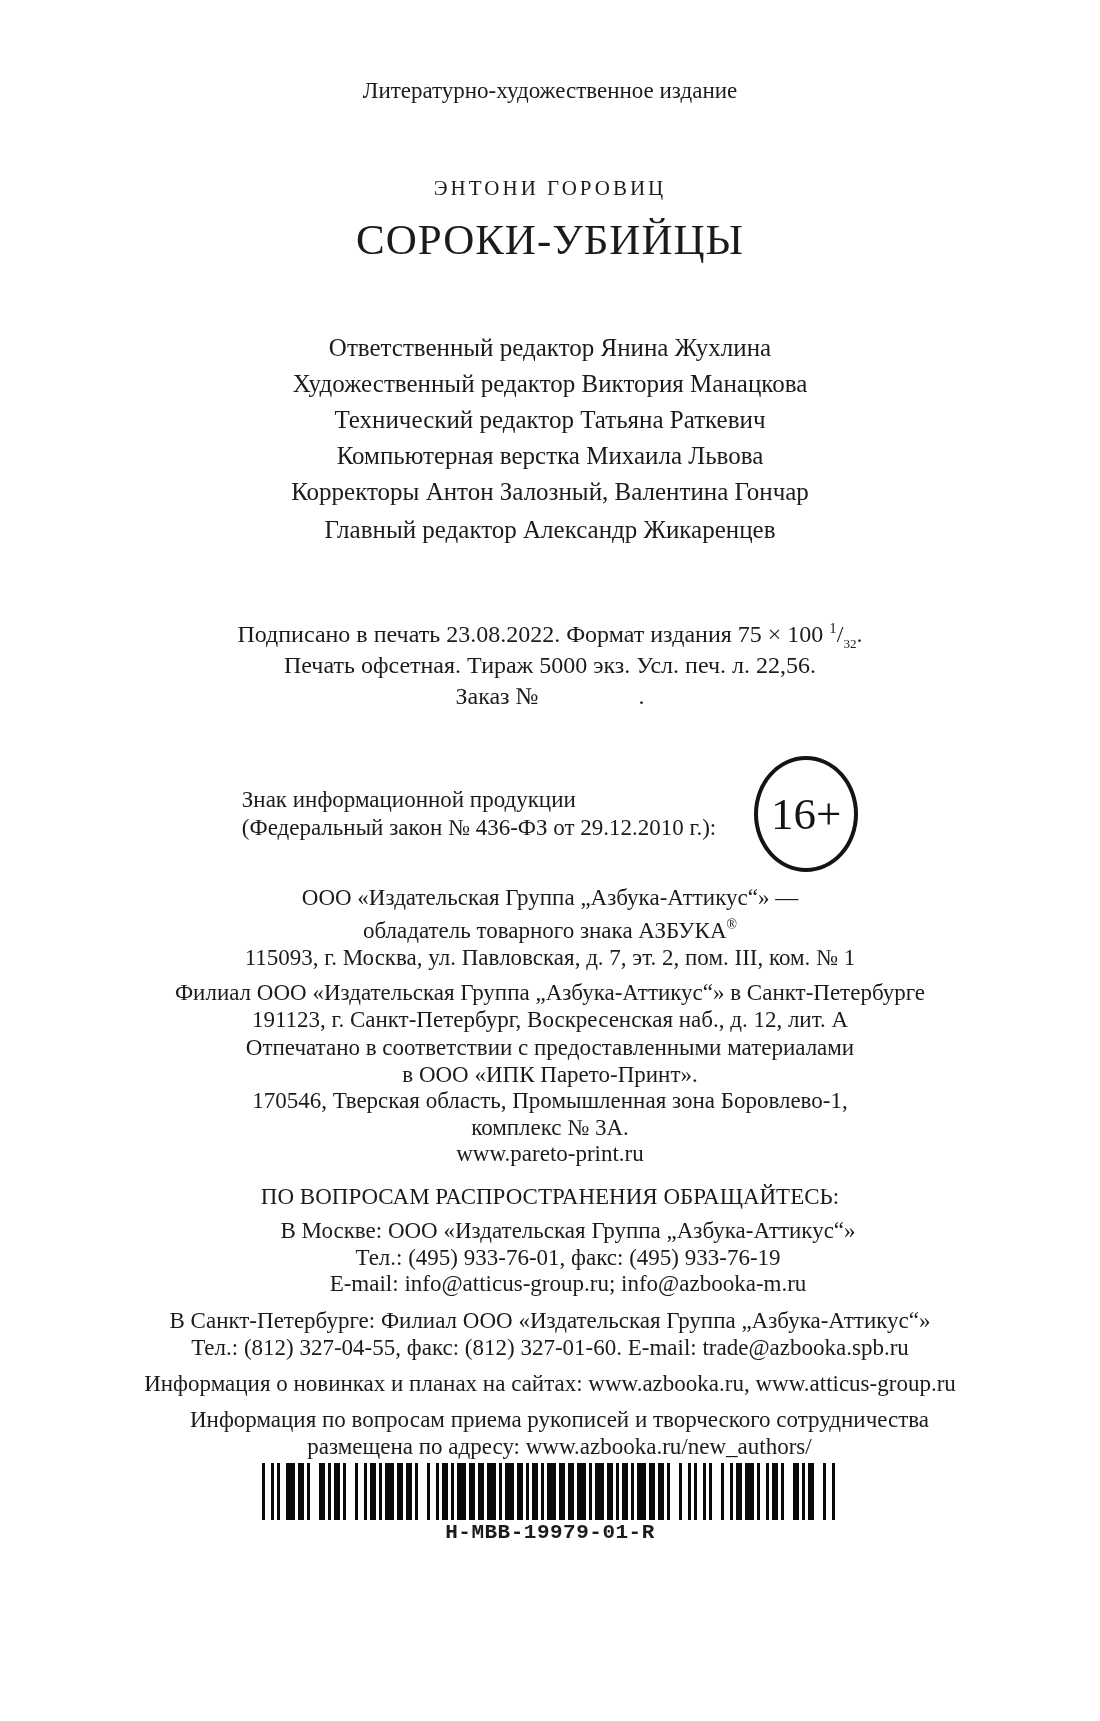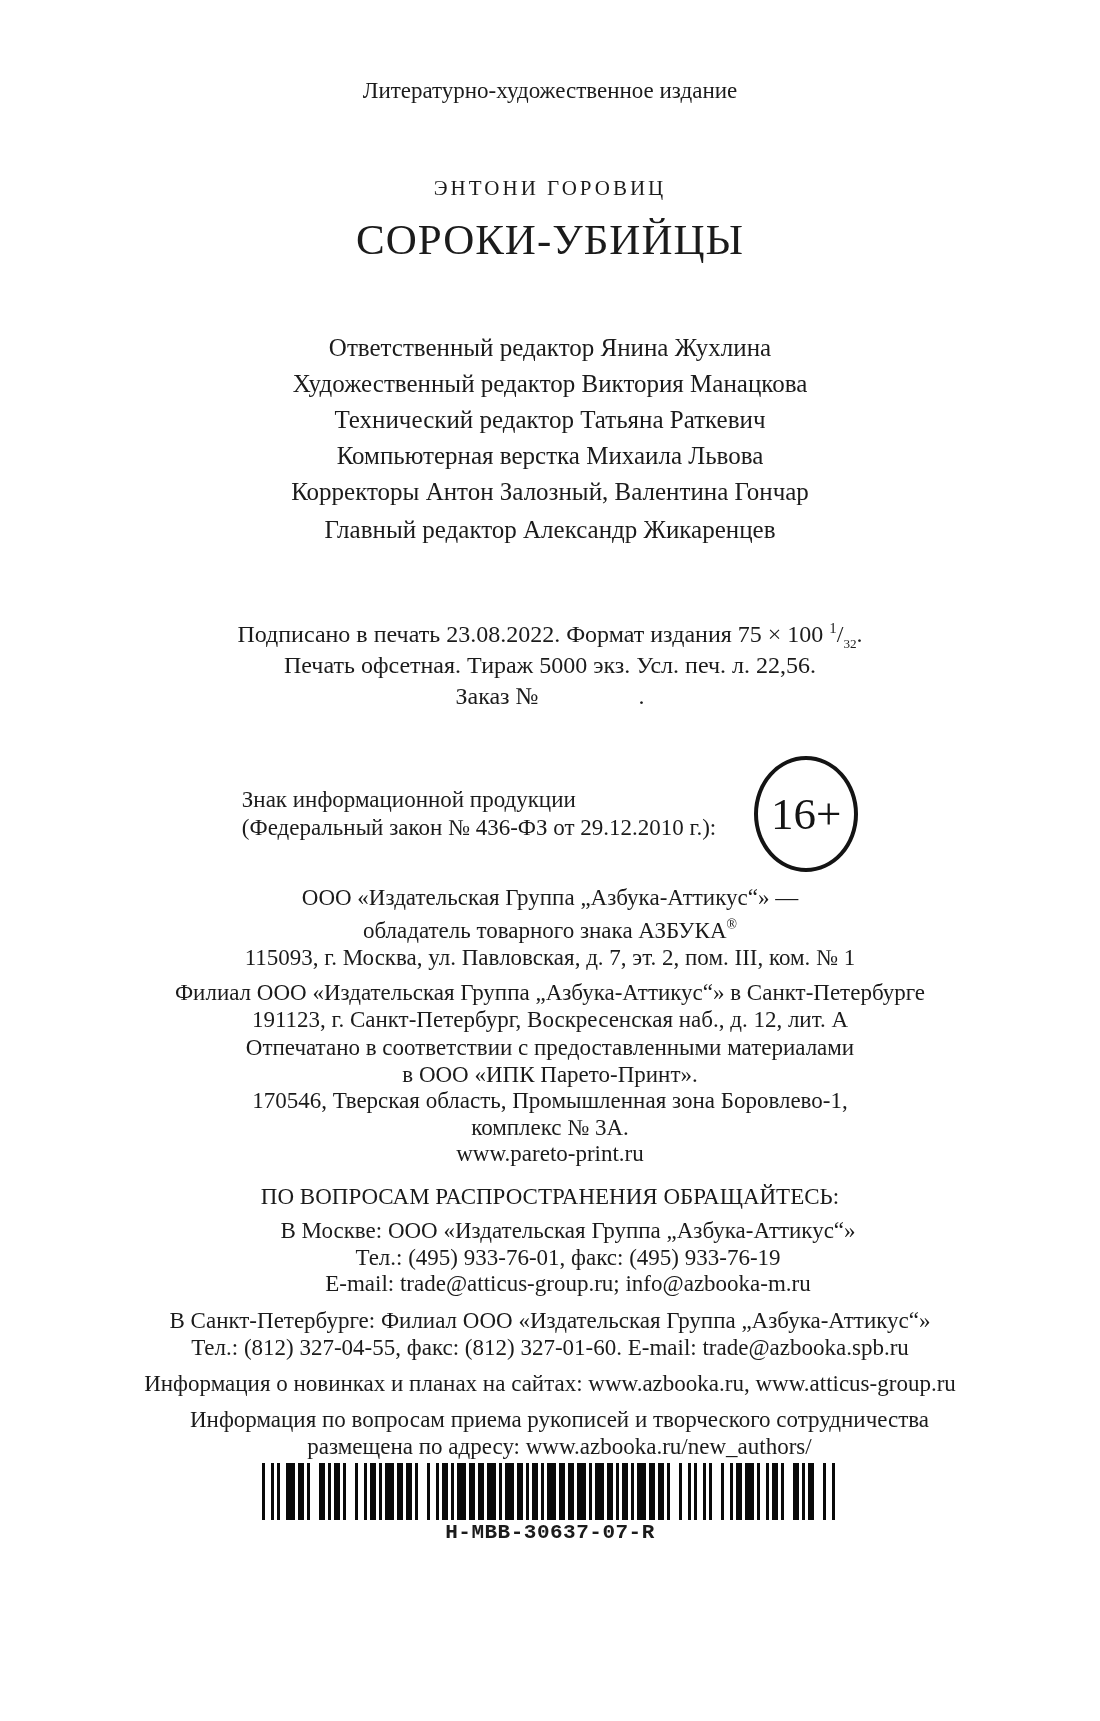--- a/index.html
+++ b/index.html
@@ -106,21 +106,21 @@
     <div>170546, Тверская область, Промышленная зона Боровлево-1,</div>
     <div>комплекс № 3А.</div>
     <div>www.pareto-print.ru</div>
   </div>
 
   <div class="line dist-header">ПО ВОПРОСАМ РАСПРОСТРАНЕНИЯ ОБРАЩАЙТЕСЬ:</div>
 
   <div class="line moscow">
     <div>В Москве: ООО «Издательская Группа „Азбука-Аттикус“»</div>
     <div>Тел.: (495) 933-76-01, факс: (495) 933-76-19</div>
-    <div>E-mail: trade@atticus-group.ru; info@azbooka-m.ru</div>
+    <div>E-mail: info@atticus-group.ru; info@azbooka-m.ru</div>
   </div>
 
   <div class="line spb">
     <div>В Санкт-Петербурге: Филиал ООО «Издательская Группа „Азбука-Аттикус“»</div>
     <div>Тел.: (812) 327-04-55, факс: (812) 327-01-60. E-mail: trade@azbooka.spb.ru</div>
   </div>
 
   <div class="line news">Информация о новинках и планах на сайтах: www.azbooka.ru, www.atticus-group.ru</div>
 
   <div class="line manuscripts">
@@ -253,15 +253,15 @@
         <span class="bc-bar" style="width: 3px;"></span>
         <span class="bc-space" style="width: 3px;"></span>
         <span class="bc-bar" style="width: 6px;"></span>
         <span class="bc-space" style="width: 9px;"></span>
         <span class="bc-bar" style="width: 3px;"></span>
         <span class="bc-space" style="width: 6px;"></span>
         <span class="bc-bar" style="width: 3px;"></span>
         <span class="bc-space" style="width: 3px;"></span>
       </div>
   </div>
-  <div class="line barcode-label">H-MBB-30637-07-R</div>
+  <div class="line barcode-label">H-MBB-19979-01-R</div>
 
 </div>
 
 </body></html>

